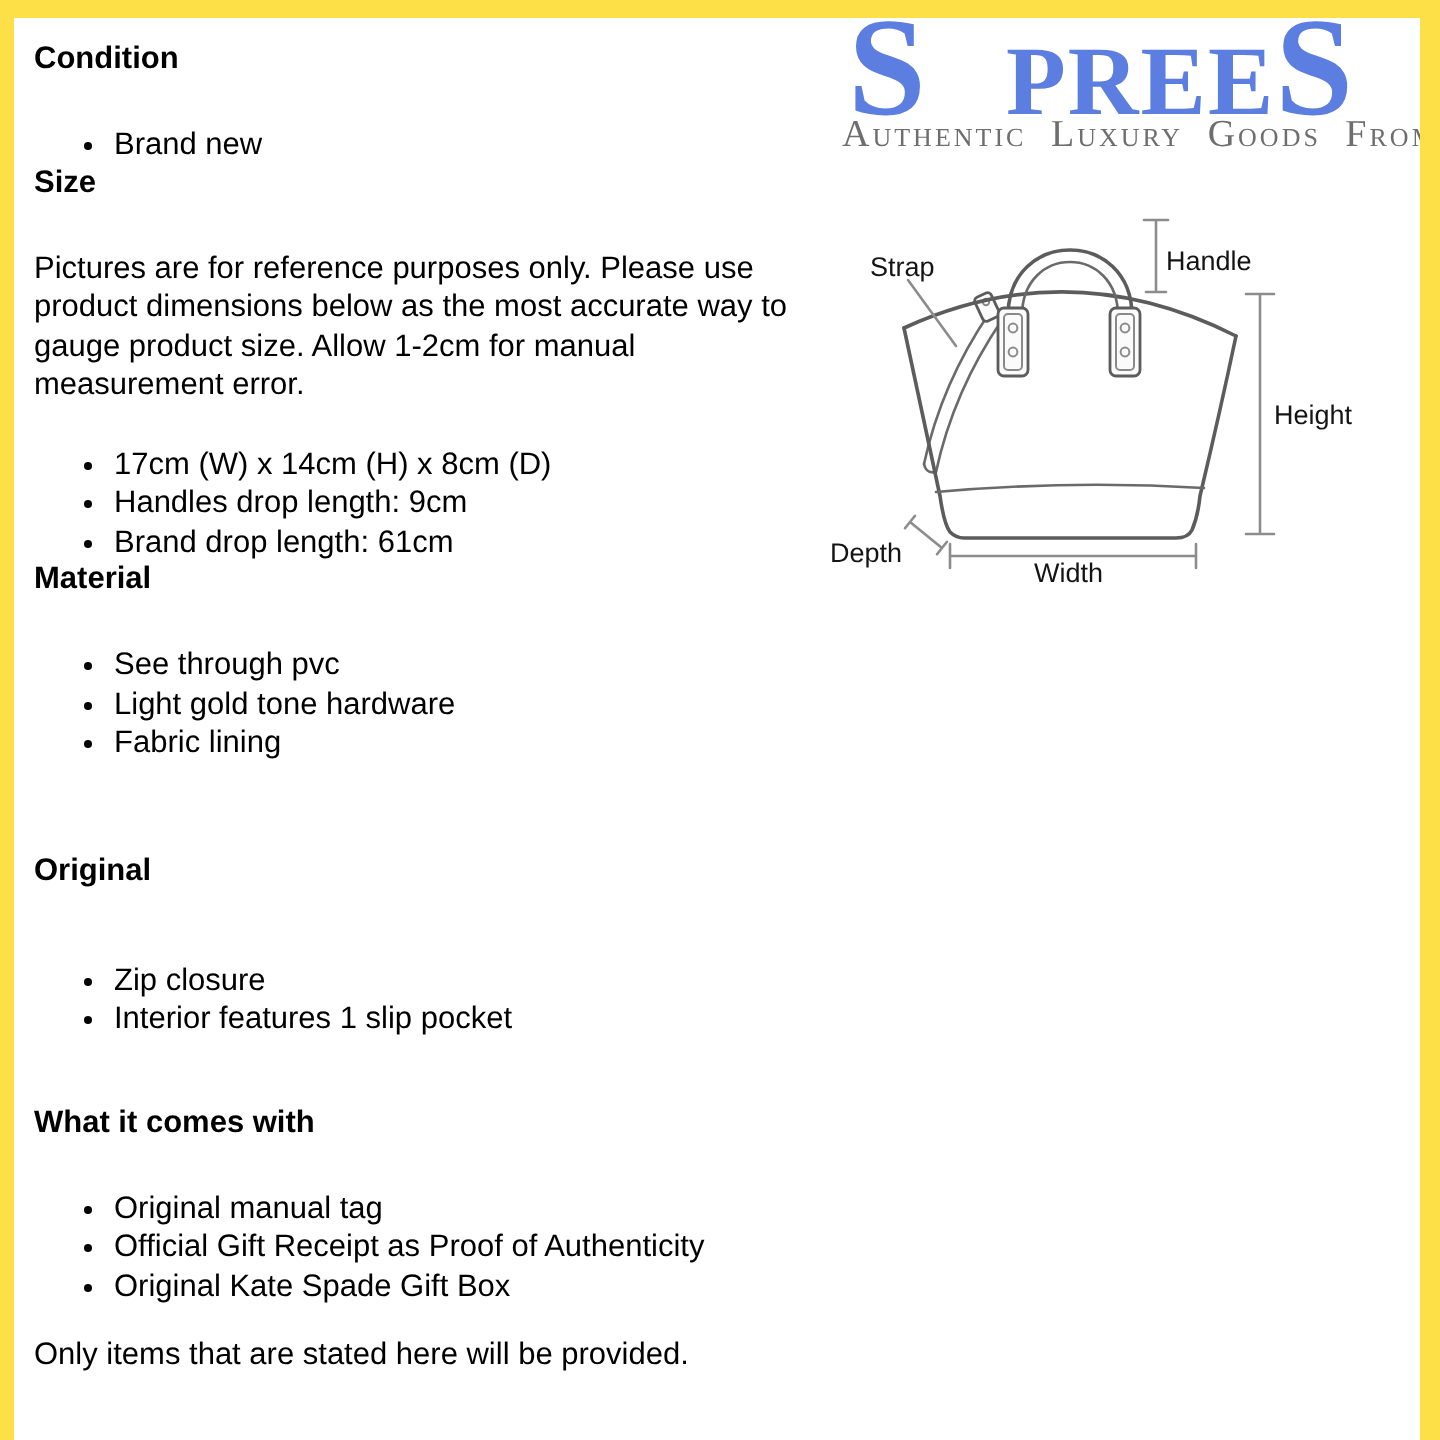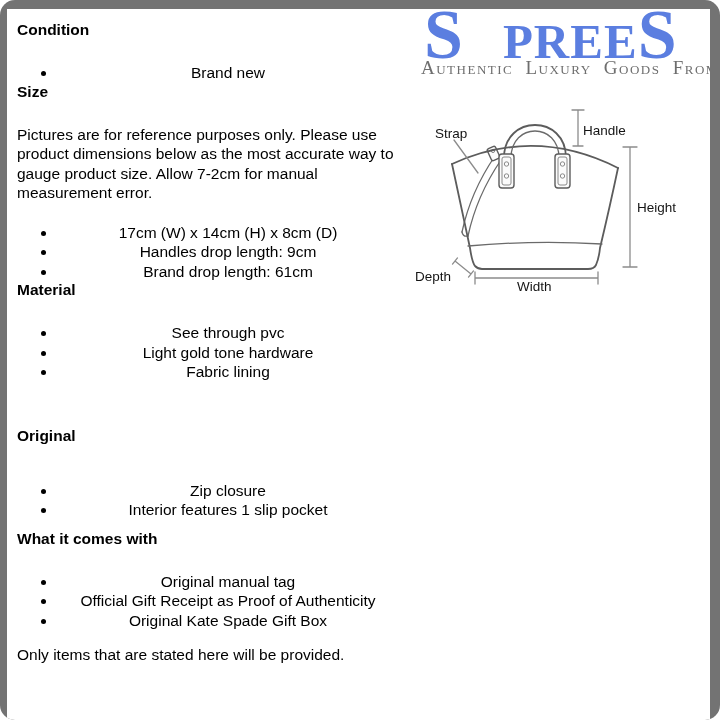--- a/index.html
+++ b/index.html
@@ -1,44 +1,44 @@
 <!DOCTYPE html>
 <html><head>
 <meta charset="utf-8">
 <style>
   html,body { margin:0; padding:0; background:#fff; }
   .frame {
     position:relative; width:720px; height:720px;
-    background:#737373; overflow:hidden;border-radius:15px;
+    background:#fde047; overflow:hidden;
   }
   .page {
     position:absolute; left:7px; top:9px; width:703px; height:711px;
     background:#ffffff; overflow:hidden;
     font-family:"Liberation Sans", sans-serif; color:#000;
   }
 
   
   .left-col {
     position:absolute; left:10px; top:0; width:382px;
     font-size:15.5px; line-height:19.5px;
   }
   .sec-heading {
     font-size:15.5px; line-height:18px; font-weight:bold; margin:0;
   }
   #h-condition { margin-top:12px; }
   ul.blist { margin:24px 0 0 0; padding:0 0 0 40px; }
-  ul.blist li { line-height:19.5px;text-align:center; }
+  ul.blist li { line-height:19.5px; }
   #h-size { }
   .size-note { margin:24px 0 0 0; }
   #ul-size { margin-top:20px; }
   #h-material { }
   #ul-material { margin-top:24px; }
   #h-details { margin-top:45px; }
   #ul-details { margin-top:36px; }
-  #h-comeswith { margin-top:10px; }
+  #h-comeswith { margin-top:33px; }
   #ul-comeswith { margin-top:24px; }
   .footer-note { margin:15px 0 0 0; }
 
   
   .logo-text {
     position:absolute; left:417px; top:-9px;
     font-family:"Liberation Serif", serif; font-weight:bold;
     color:#5b7ee0; white-space:nowrap;
     font-size:70px; line-height:1; letter-spacing:1px;
   }
@@ -70,21 +70,21 @@
   <div class="page">
 
     <div class="left-col">
 
       <h3 class="sec-heading" id="h-condition">Condition</h3>
       <ul class="blist" id="ul-condition">
         <li>Brand new</li>
       </ul>
 
       <h3 class="sec-heading" id="h-size">Size</h3>
-      <p class="size-note">Pictures are for reference purposes only. Please use product dimensions below as the most accurate way to gauge product size. Allow 7-2cm for manual measurement error.</p>
+      <p class="size-note">Pictures are for reference purposes only. Please use product dimensions below as the most accurate way to gauge product size. Allow 1-2cm for manual measurement error.</p>
       <ul class="blist" id="ul-size">
         <li>17cm (W) x 14cm (H) x 8cm (D)</li>
         <li>Handles drop length: 9cm</li>
         <li>Brand drop length: 61cm</li>
       </ul>
 
       <h3 class="sec-heading" id="h-material">Material</h3>
       <ul class="blist" id="ul-material">
         <li>See through pvc</li>
         <li>Light gold tone hardware</li>

